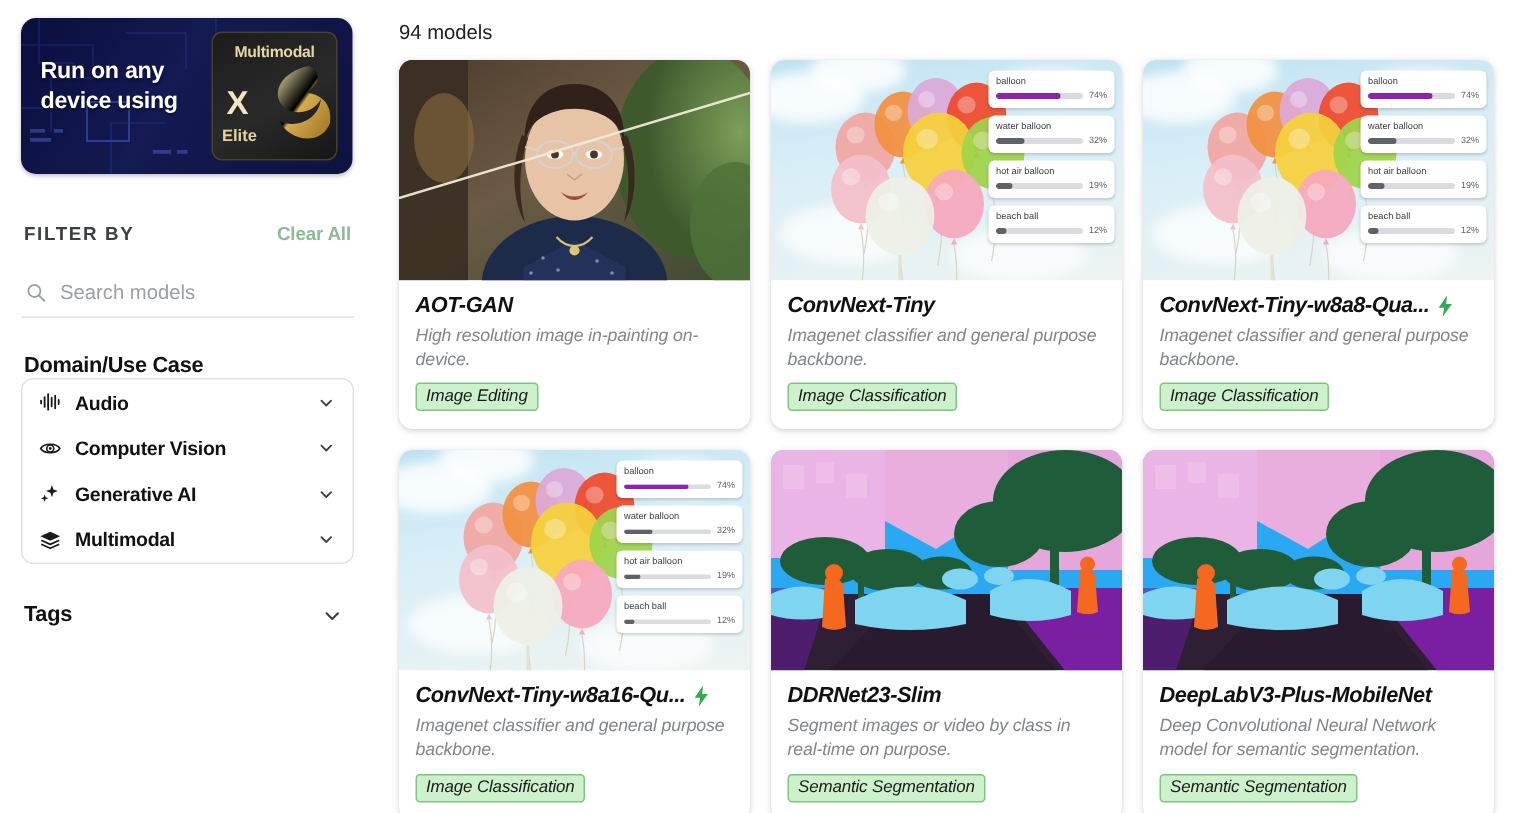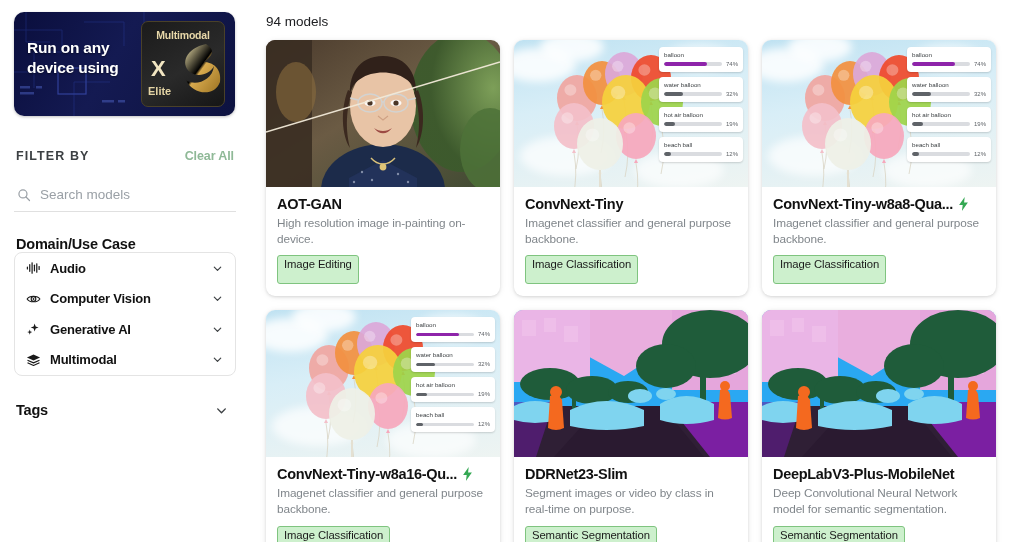--- a/index.html
+++ b/index.html
@@ -94,34 +94,34 @@
   .main { flex: 1; padding: 14px 14px 0 16px; }
   .count { font-size: 13.5px; color: #202124; margin-bottom: 11px; }
   .grid { display: flex; flex-wrap: wrap; gap: 14px; }
 
   .card {
     width: 234px; background: #fff; border-radius: 9px;
     box-shadow: 0 1px 3px rgba(0,0,0,.12), 0 1px 7px rgba(0,0,0,.07);
     overflow: hidden; cursor: pointer;
   }
   .thumb { width: 234px; height: 147px; position: relative; overflow: hidden; }
-  .card-body { padding: 9px 11px 12px 11px; }
+  .card-body { padding: 9px 11px 12px 11px; font-style: italic; }
   .card-title-row { display: flex; align-items: center; gap: 5px; }
   .card-title {
     font-size: 14.5px; font-weight: 700; color: #111;
     letter-spacing: -.3px; white-space: nowrap;
   }
   .bolt { flex: 0 0 auto; }
   .card-desc {
     margin-top: 4px; font-size: 11.8px; color: #80868b;
     line-height: 1.33; letter-spacing: -.1px;
   }
   .badge {
     display: inline-block; margin-top: 8px;
-    padding: 2px 6px 13px 6px;
+    padding: 2px 6px 3px 6px;
     background: #cdf0cd; border: 1px solid #7fc47f; border-radius: 3px;
     font-size: 11.3px; color: #1a1a1a; letter-spacing: -.1px;
   }
 
   
   .cls-panel {
     position: absolute; right: 5px; top: 7px; width: 84px;
     display: flex; flex-direction: column; gap: 5px;
   }
   .cls-item {

